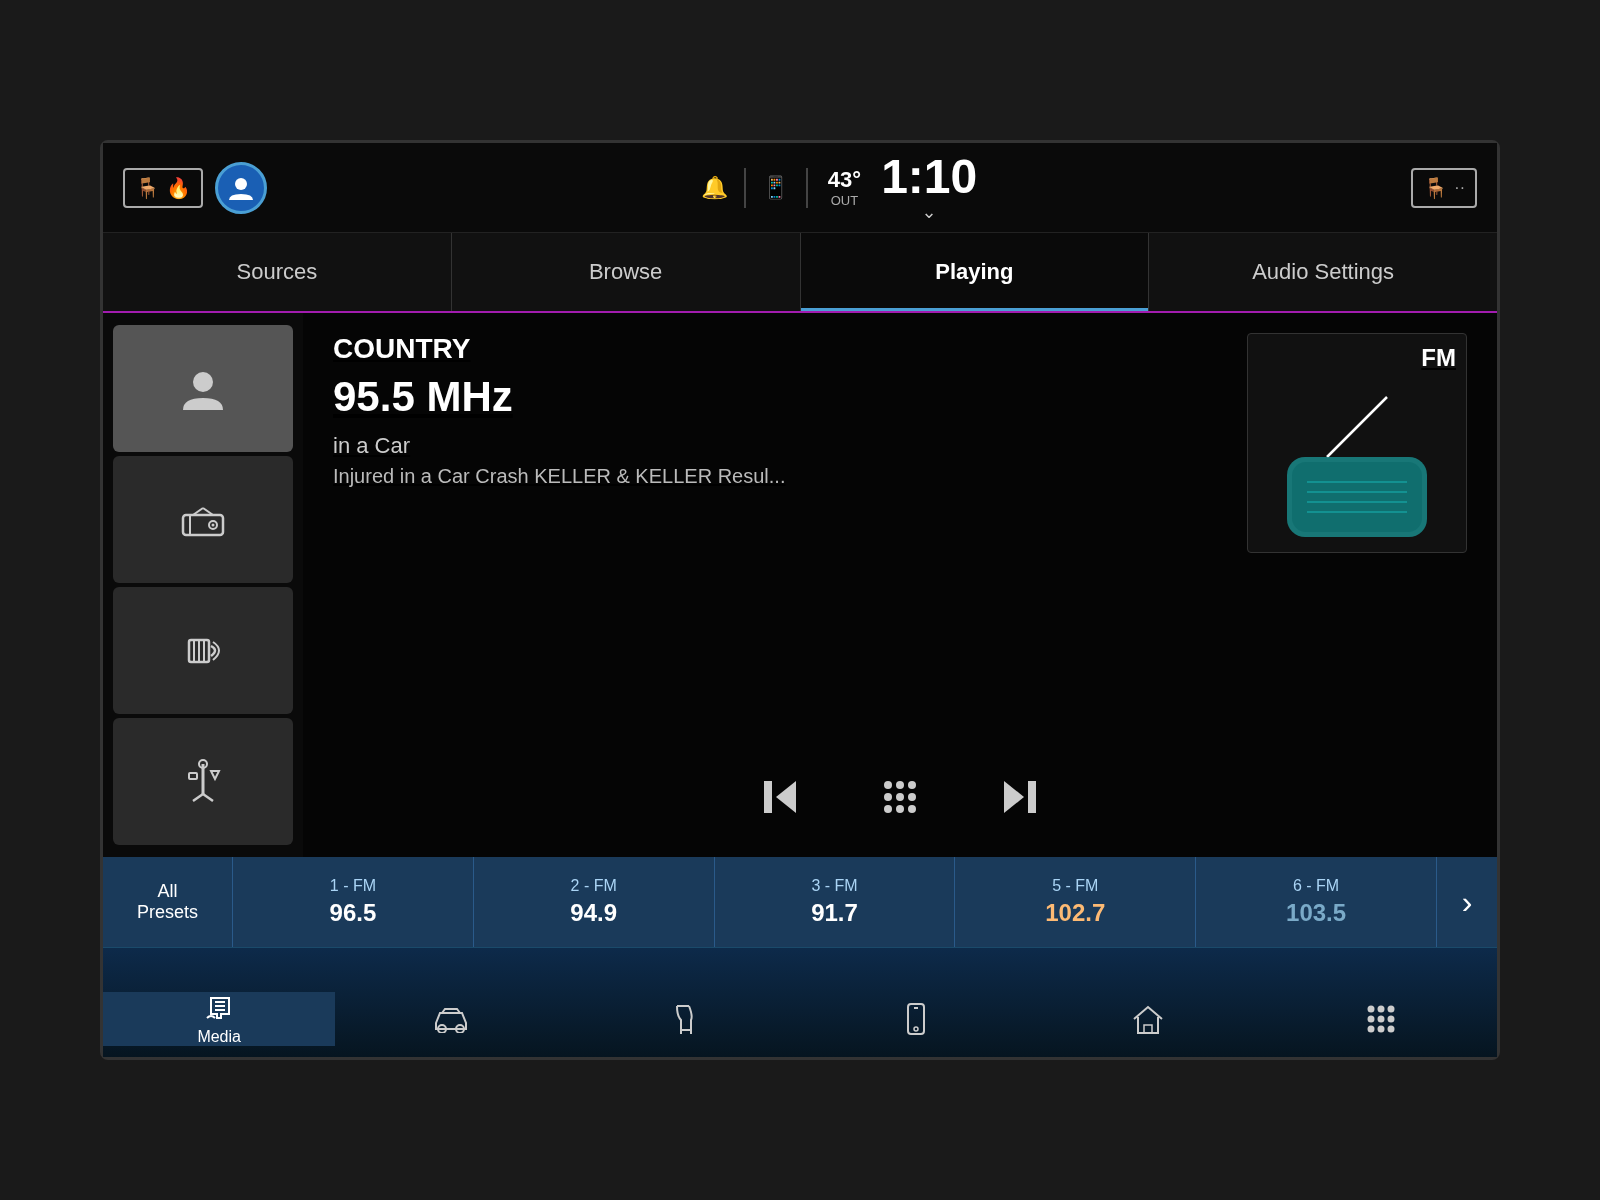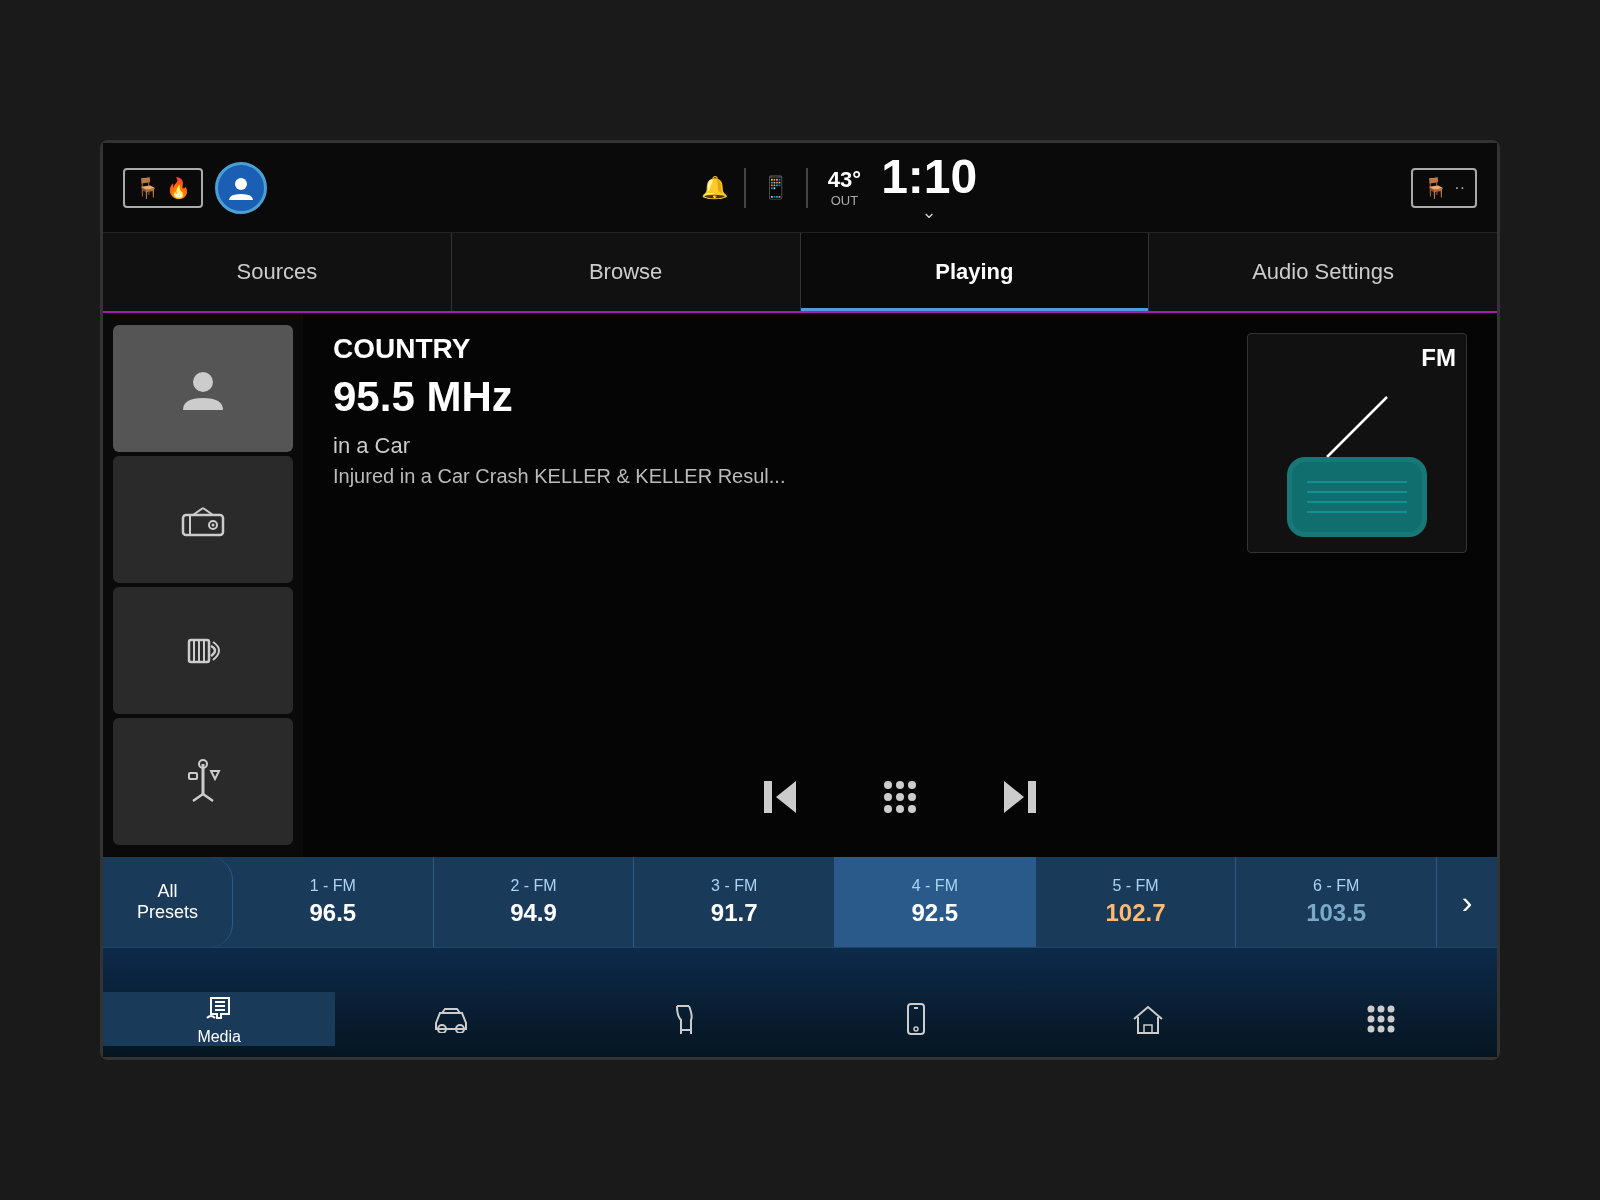--- a/index.html
+++ b/index.html
@@ -225,20 +225,21 @@
       padding: 20px 30px;
       display: flex;
       flex-direction: column;
     }
 
     .station-info {
       display: flex;
       align-items: flex-start;
       gap: 16px;
       flex: 1;
+      text-decoration: underline;
     }
 
     .station-text {
       flex: 1;
     }
 
     .genre-label {
       font-size: 28px;
       font-weight: bold;
       color: white;
@@ -313,21 +314,20 @@
     .preset-all {
       width: 130px;
       display: flex;
       align-items: center;
       justify-content: center;
       color: white;
       font-size: 18px;
       text-align: center;
       border-right: 1px solid #2a5a8a;
       font-weight: 500;
-      border-radius: 23px;
     }
 
     .preset-item {
       flex: 1;
       display: flex;
       flex-direction: column;
       align-items: center;
       justify-content: center;
       border-right: 1px solid #2a5a8a;
       cursor: pointer;
@@ -576,24 +576,20 @@
       <div class="preset-freq">96.5</div>
     </div>
     <div class="preset-item">
       <div class="preset-num">2 - FM</div>
       <div class="preset-freq">94.9</div>
     </div>
     <div class="preset-item">
       <div class="preset-num">3 - FM</div>
       <div class="preset-freq">91.7</div>
     </div>
-    <div class="preset-item active">
-      <div class="preset-num">4 - FM</div>
-      <div class="preset-freq">92.5</div>
-    </div>
     <div class="preset-item dimmed">
       <div class="preset-num">5 - FM</div>
       <div class="preset-freq dimmed" style="color:#fdba74;">102.7</div>
     </div>
     <div class="preset-item dimmed">
       <div class="preset-num">6 - FM</div>
       <div class="preset-freq dimmed" style="color:#7aaac8;">103.5</div>
     </div>
     <div class="preset-arrow">
       <span style="font-size:32px; color:white;">›</span>

